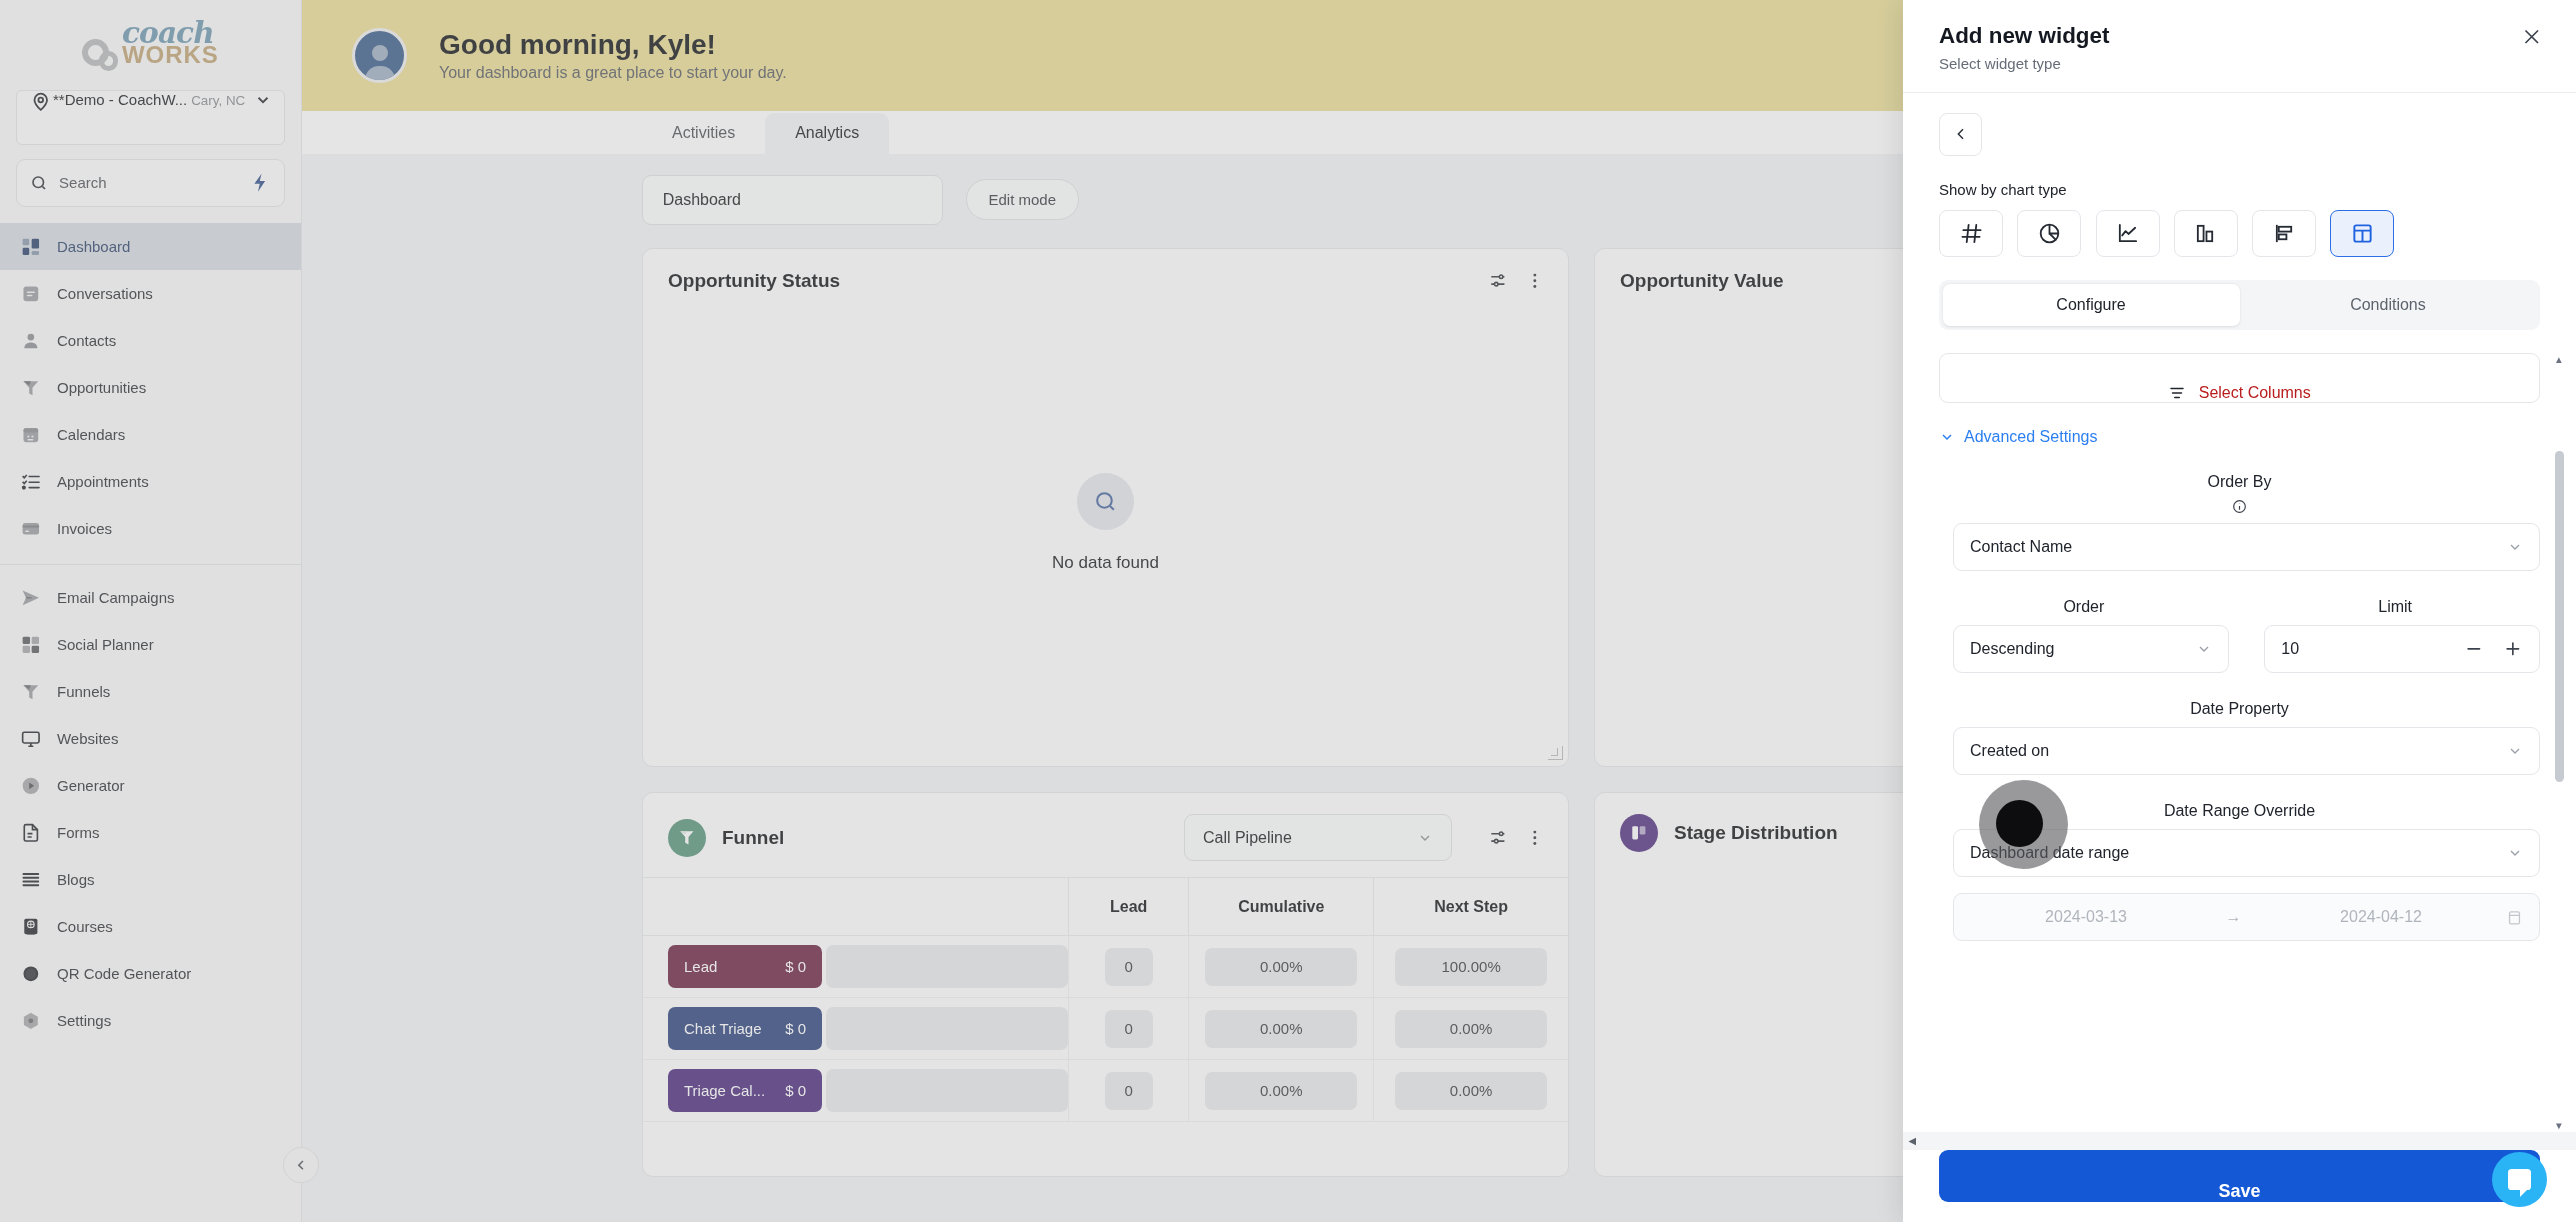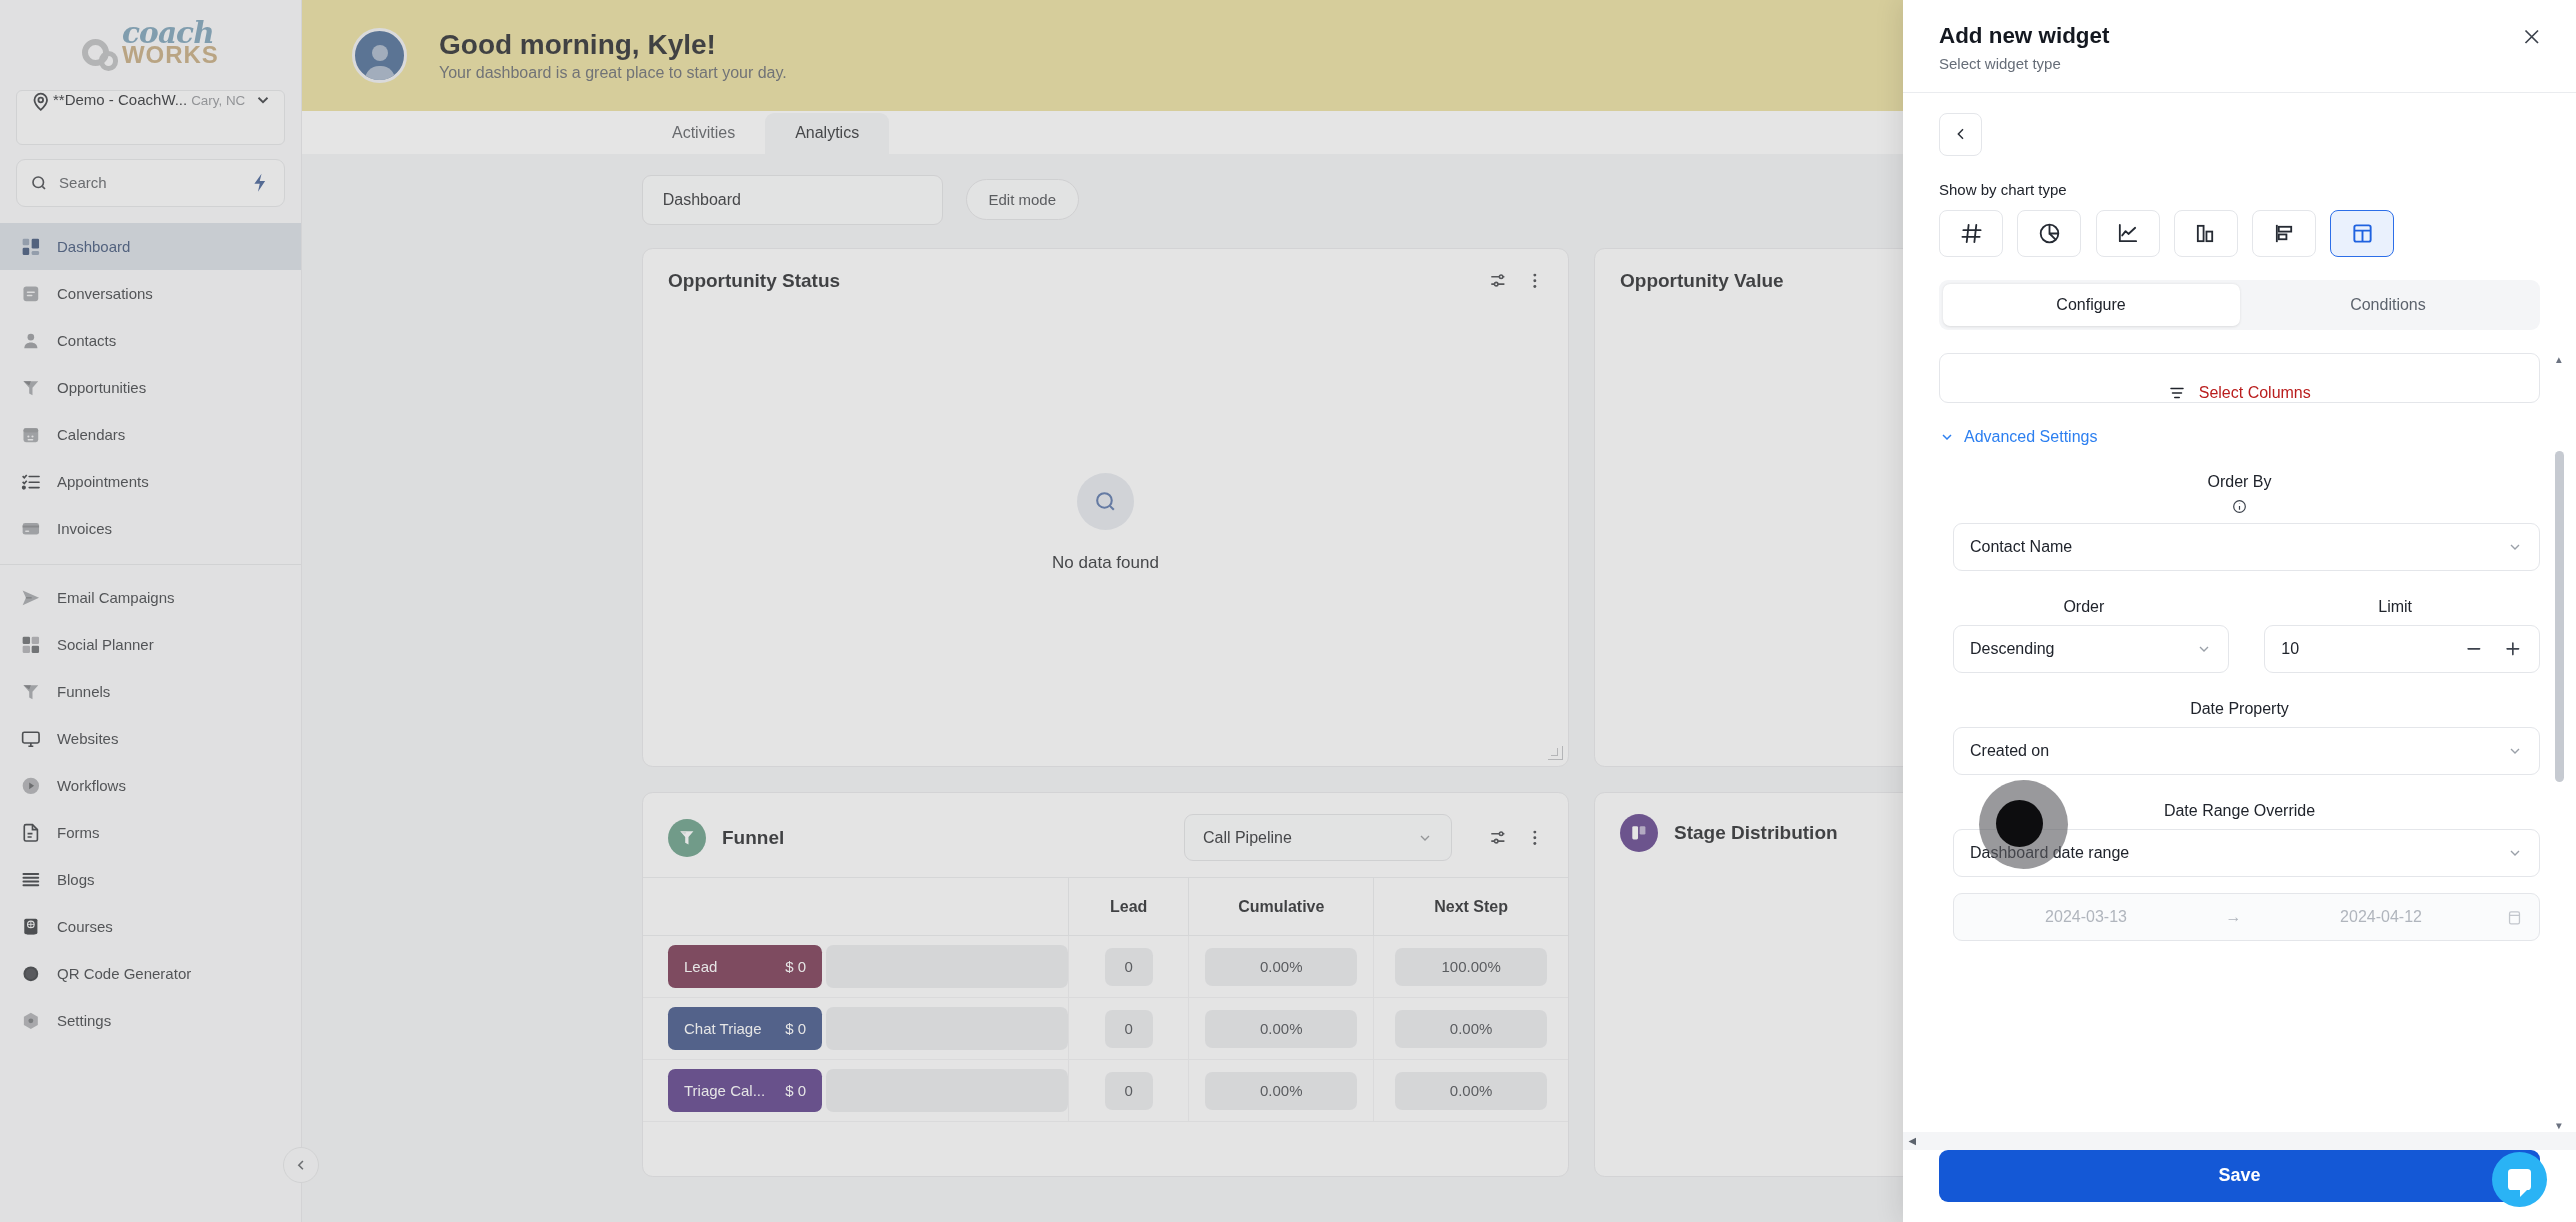--- a/index.html
+++ b/index.html
@@ -290,21 +290,21 @@
     background: #c6cad1; border-radius: 4.5px;
   }
 
   .hscroll {
     height: 18px; margin: 0 0 0 0; background: #f4f5f7;
     display: flex; align-items: center; padding: 0 5.4px; color: #5c636d; font-size: 9.8px;
     position: relative;
   }
   .save-btn {
     margin: 0 36px 21.5px 36px; height: 52px; background: #1458d6; border-radius: 9px;
-    display: flex; align-items: center; justify-content: center;
+    display: flex; align-items: flex-end; justify-content: center;
     color: #fff; font-size: 18px; font-weight: 700;
   }
 
   
   .cursor-halo {
     position: absolute; left: 1979px; top: 780px; width: 89px; height: 89px;
     border-radius: 50%; background: rgba(90,90,95,0.62); z-index: 80;
   }
   .cursor-dot {
     position: absolute; left: 1996px; top: 800px; width: 47px; height: 47px;
@@ -491,21 +491,21 @@
           </span>
           <span>Websites</span>
         </div>
         <div class="nav-item">
           <span class="ic">
             <svg width="19.7" height="19.7" viewBox="0 0 24 24">
                 <circle cx="12" cy="12" r="10" fill="#a7abb2"></circle>
                 <path d="M10 8l6 4-6 4z" fill="#55595f"></path>
               </svg>
           </span>
-          <span>Workflows</span>
+          <span>Generator</span>
         </div>
         <div class="nav-item">
           <span class="ic">
             <svg width="19.7" height="19.7" viewBox="0 0 24 24" fill="none" stroke="#2a2f38" stroke-width="2">
                 <path d="M14 2H6a2 2 0 00-2 2v16a2 2 0 002 2h12a2 2 0 002-2V8z"></path>
                 <path d="M14 2v6h6"></path>
                 <path d="M8 13h6M8 17h5"></path>
               </svg>
           </span>
           <span>Forms</span>

